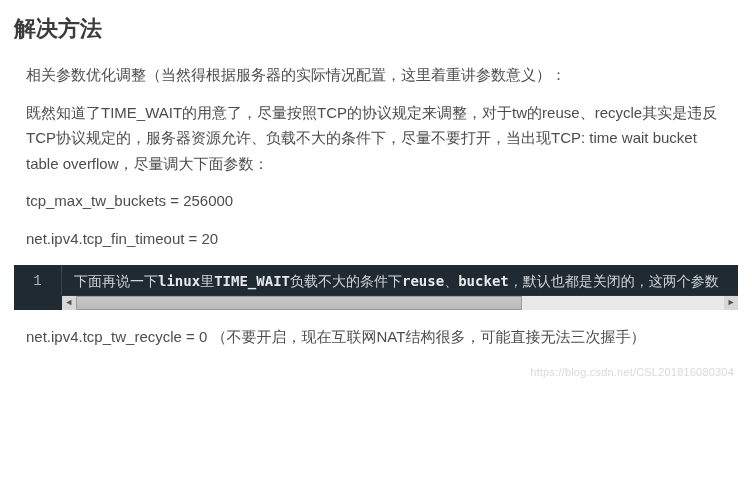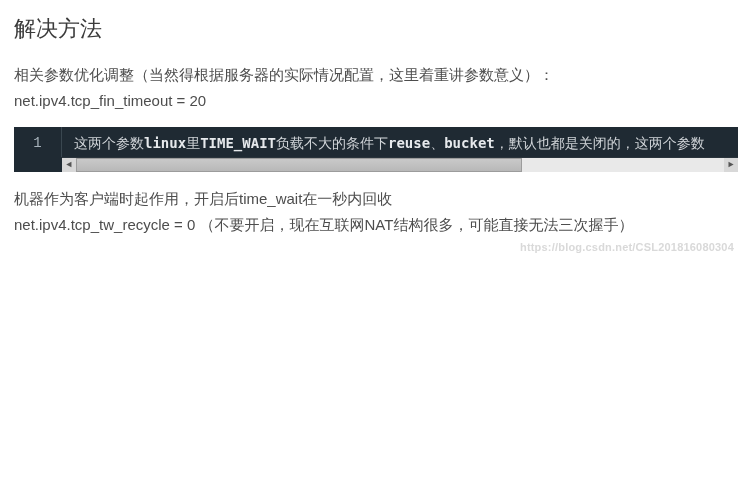--- a/index.html
+++ b/index.html
@@ -10,31 +10,31 @@
     color: #4d4d4d;
   }
   .page {
     width: 752px;
     box-sizing: border-box;
     padding: 8px 14px 18px 14px;
     position: relative;
   }
   h2 {
     font-size: 22px;
-    font-weight: 400;
+    font-weight: 700;
     color: #3b3b3b;
     margin: 6px 0 18px 0;
   }
   .body-text {
     font-size: 15px;
     line-height: 1.7;
     color: #4d4d4d;
   }
   .body-text p {
-    margin: 0;
+    margin: 12px;
   }
   .codeblock {
     margin: 14px 0 14px 0;
     background: #1f2a33;
     color: #d0d4d8;
     font-family: Consolas, "Courier New", monospace;
     font-size: 14px;
   }
   .code-row {
     display: flex;
@@ -97,50 +97,50 @@
   .scrollbar-arrow.lefter { left: 0; }
   .scrollbar-arrow.right { right: 0; }
   .watermark {
     position: absolute;
     right: 18px;
     bottom: 2px;
     font-size: 11px;
     color: #d9d9d9;
     letter-spacing: 0.2px;
     font-family: Arial, sans-serif;
-    font-weight: bold;
   }
 </style>
 </head>
 <body>
 
 <div class="page">
 
   <h2>解决方法</h2>
 
   <div class="body-text">
     <p>相关参数优化调整（当然得根据服务器的实际情况配置，这里着重讲参数意义）：</p>
+    <p>既然知道了TIME_WAIT的用意了，尽量按照TCP的协议规定来调整，对于tw的reuse、recycle其实是违反TCP协议规定的，服务器资源允许、负载不大的条件下，尽量不要打开，当出现TCP: time wait bucket table overflow，尽量调大下面参数：</p>
+    <p>tcp_max_tw_buckets = 256000</p>
     <p>net.ipv4.tcp_fin_timeout = 20</p>
   </div>
 
   <div class="codeblock">
     <div class="code-row">
       <div class="gutter">1</div>
       <div class="code-viewport">
         <div class="codeline">
-          <span>这两个参数</span><span class="hl">linux</span><span>里</span><span class="hl">TIME_WAIT</span><span>负载不大的条件下</span><span class="hl">reuse</span><span>、</span><span class="hl">bucket</span><span>，默认也都是关闭的，这两个参数</span>
+          <span>下面再说一下</span><span class="hl">linux</span><span>里</span><span class="hl">TIME_WAIT</span><span>负载不大的条件下</span><span class="hl">reuse</span><span>、</span><span class="hl">bucket</span><span>，默认也都是关闭的，这两个参数</span>
         </div>
       </div>
     </div>
     <div class="scrollbar-track">
       <div class="scrollbar-arrow lefter">◄</div>
       <div class="scrollbar-thumb" style="left:14px;"></div>
       <div class="scrollbar-arrow right">►</div>
     </div>
   </div>
 
   <div class="body-text">
-    <p>机器作为客户端时起作用，开启后time_wait在一秒内回收</p>
     <p>net.ipv4.tcp_tw_recycle = 0 （不要开启，现在互联网NAT结构很多，可能直接无法三次握手）</p>
   </div>
 
   <div class="watermark">https://blog.csdn.net/CSL201816080304</div>
 </div>
 
 </body></html>

